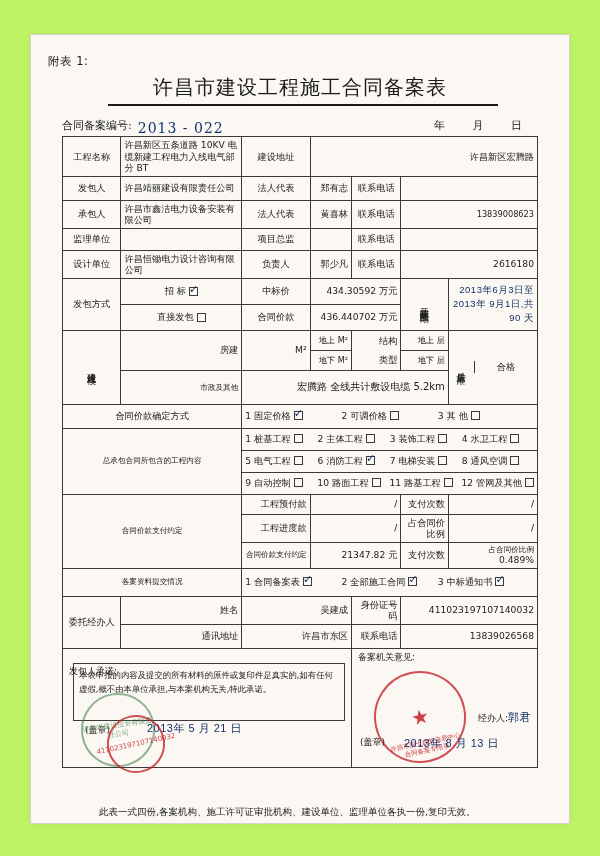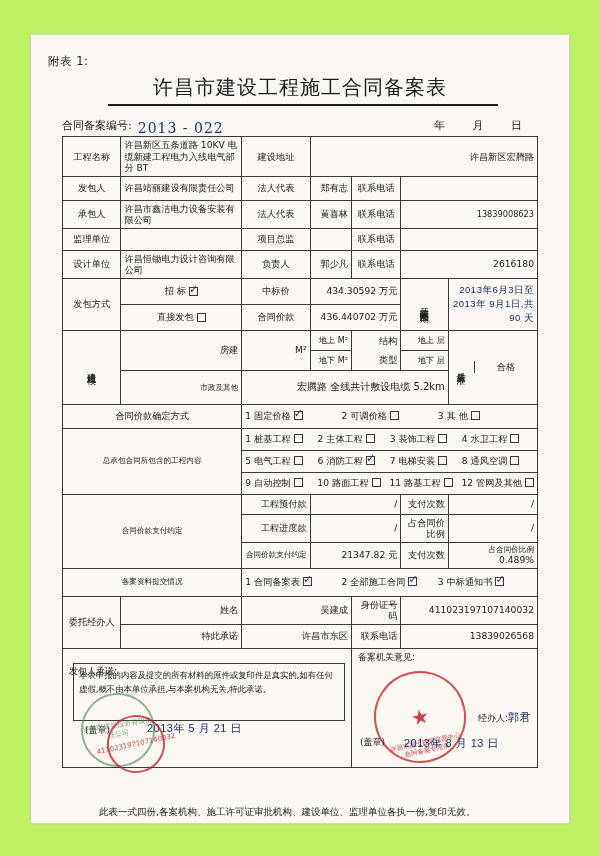--- a/index.html
+++ b/index.html
@@ -360,21 +360,21 @@
     </tr>
 
     <tr>
       <td class="rowlbl" rowspan="2" style="width:62px">委托经办人</td>
       <td class="c" style="height:24px;width:52px">姓名</td>
       <td class="c" colspan="2">吴建成</td>
       <td class="c">身份证号码</td>
       <td class="c" colspan="2">411023197107140032</td>
     </tr>
     <tr>
-      <td class="c" style="height:24px">特此承诺</td>
+      <td class="c" style="height:24px">通讯地址</td>
       <td class="c" colspan="2">许昌市东区</td>
       <td class="c">联系电话</td>
       <td class="c" colspan="2">13839026568</td>
     </tr>
 
     <tr>
       <td colspan="4" style="padding:0;vertical-align:top">
         <div class="promise">
           <div style="position:absolute;left:6px;top:3px;font-size:9px">发包人承诺:</div>
           <div class="pbox">本表申报的内容及提交的所有材料的原件或复印件是真实的,如有任何虚假,概不由本单位承担,与本案机构无关,特此承诺。</div>

